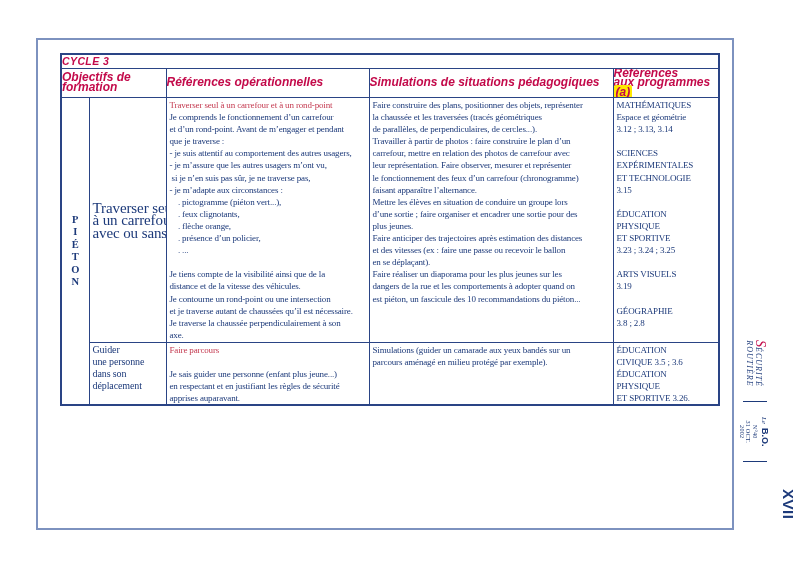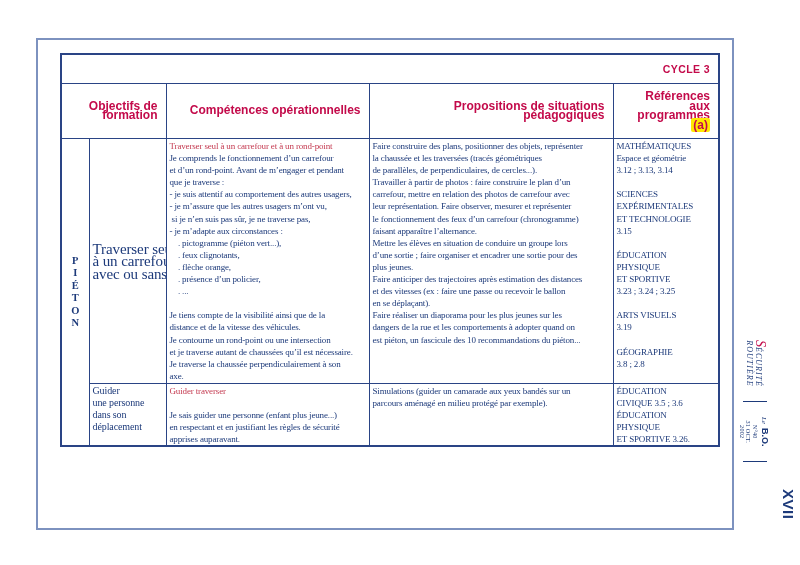--- a/index.html
+++ b/index.html
@@ -9,21 +9,21 @@
   html,body{margin:0;padding:0;}
   body{width:800px;height:565px;background:#ffffff;position:relative;overflow:hidden;
        font-family:"Liberation Serif",serif;}
   .page{position:absolute;left:36px;top:38px;width:698px;height:492px;
         border:2px solid var(--pborder);box-sizing:border-box;background:#fff;}
   table.doc-table{border-collapse:collapse;table-layout:fixed;width:658px;
         margin:13px 0 0 22px;border:2px solid var(--tborder);}
   table.doc-table th,table.doc-table td{border:1px solid var(--tborder);
         box-sizing:border-box;overflow:hidden;}
   th{font-family:"Liberation Sans",sans-serif;color:var(--red);font-weight:bold;
-     text-align:right;vertical-align:middle;padding:8px;}
+     text-align:left;vertical-align:middle;padding:0;font-style:italic;}
   .title-row th{font-size:10.5px;height:14px;letter-spacing:.4px;}
   .head-row th{font-size:12px;height:19px;line-height:9.5px;}
   .note{background:var(--yellow);color:var(--red);padding:0 2px;border-radius:2px;}
   td{color:var(--navy);font-size:9px;line-height:12.1px;letter-spacing:-.15px;
      white-space:pre;vertical-align:top;padding:1px 2px 0 3px;margin-top:24px;}
   td.cat{text-align:center;vertical-align:middle;font-weight:bold;font-size:10.5px;
      line-height:12.5px;letter-spacing:0;padding:0;}
   td.obj-mid{vertical-align:middle;font-size:15px;letter-spacing:-.1px;}
   td.obj-top{vertical-align:top;font-size:10px;letter-spacing:-.1px;}
   .redtitle{color:var(--cellred);}
@@ -57,22 +57,22 @@
         <col style="width:203px">
       <col style="width:244px">
         <col style="width:106px">
     </colgroup>
     <tbody>
         <tr class="title-row">
       <th colspan="5">CYCLE 3</th>
     </tr>
     <tr class="head-row">
       <th colspan="2">Objectifs de formation</th>
-      <th>Compétences opérationnelles</th>
-      <th>Propositions de situations pédagogiques</th>
+      <th>Références opérationnelles</th>
+      <th>Simulations de situations pédagogiques</th>
       <th><span>Références</span><br><span>aux programmes</span> <span class="note">(a)</span></th>
     </tr>
     <tr class="r1">
       <td class="cat" rowspan="2">P
 I
 É
 T
 O
 N</td>
       <td class="obj-mid">Traverser seul
@@ -132,21 +132,21 @@
 3.19
 
 GÉOGRAPHIE
 3.8 ; 2.8</td>
     </tr>
     <tr class="r2">
       <td class="obj-top">Guider
 une personne
 dans son
 déplacement</td>
-      <td><div class="redtitle">Guider traverser</div><div>
+      <td><div class="redtitle">Faire parcours</div><div>
 Je sais guider une personne (enfant plus jeune...)
 en respectant et en justifiant les règles de sécurité
 apprises auparavant.</div></td>
       <td>Simulations (guider un camarade aux yeux bandés sur un
 parcours aménagé en milieu protégé par exemple).</td>
       <td>ÉDUCATION
 CIVIQUE 3.5 ; 3.6
 ÉDUCATION
 PHYSIQUE
 ET SPORTIVE 3.26.</td>

